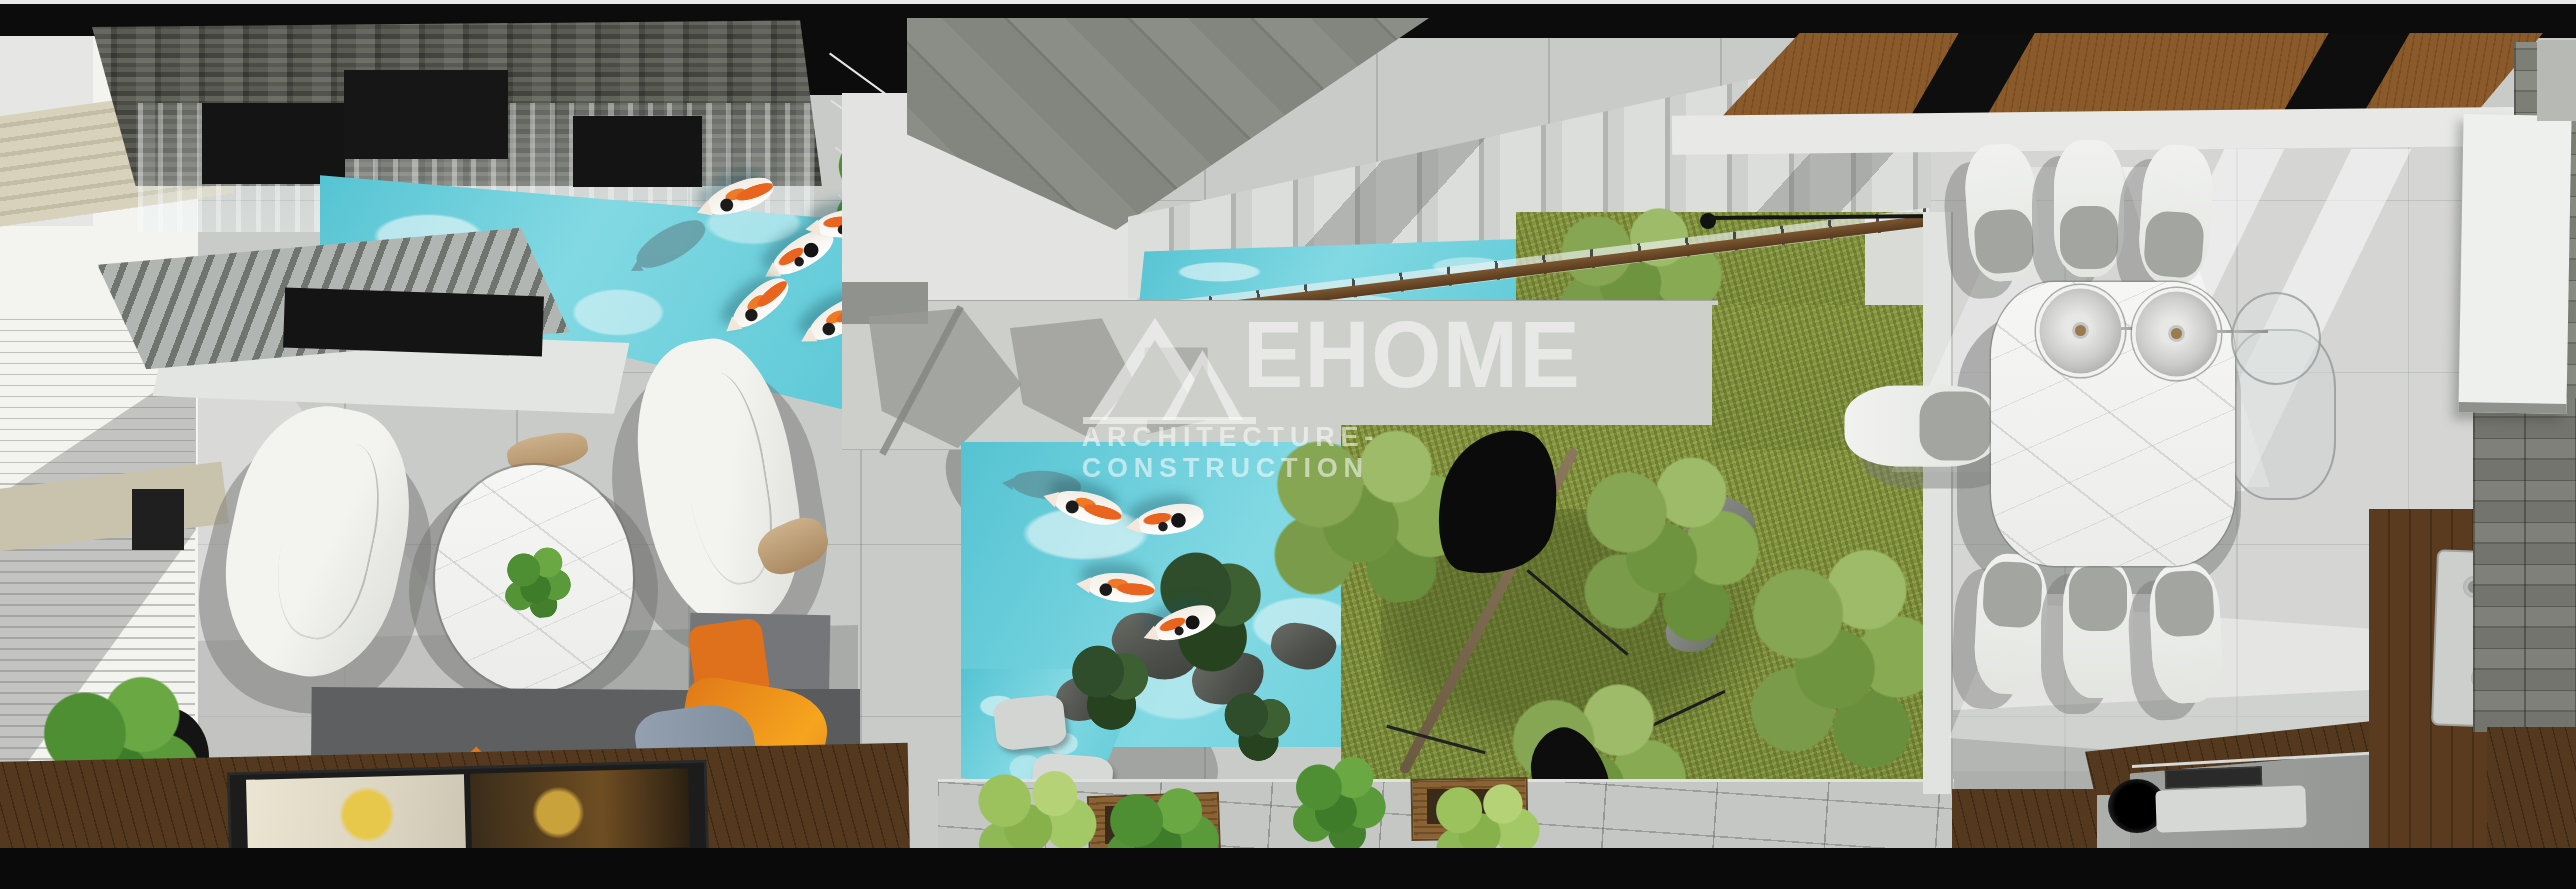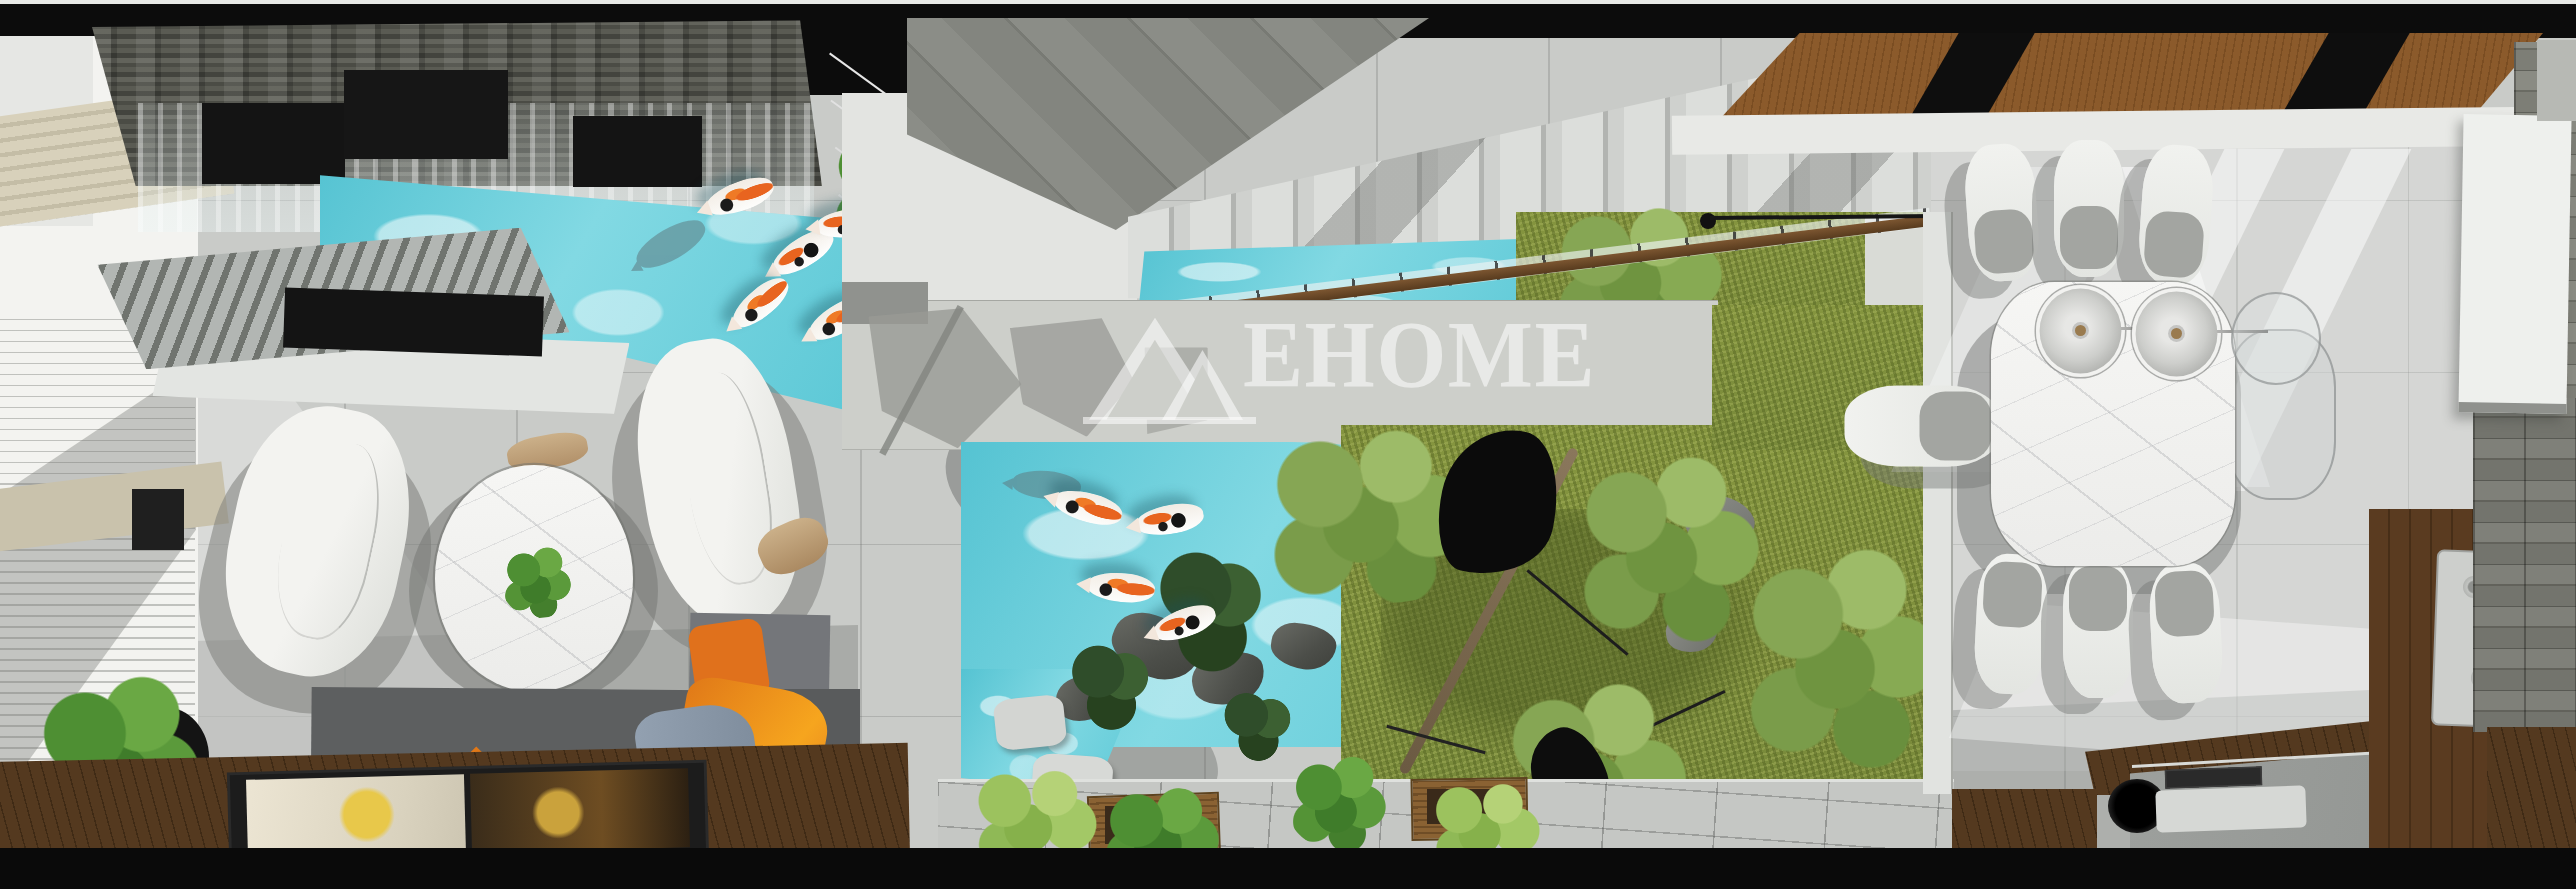--- a/index.html
+++ b/index.html
@@ -1,16 +1,16 @@
 <!DOCTYPE html>
 <html style="font-size:11.6px"><head>
 <meta charset="utf-8">
 <style>
   html,body{margin:0;padding:0;background:#000;}
-  #canvas{position:relative;width:2576px;height:889px;overflow:hidden;background:#c9cbc8;font-family:Liberation Serif, serif;}
+  #canvas{position:relative;width:2576px;height:889px;overflow:hidden;background:#c9cbc8;font-family:Liberation Sans, sans-serif;}
   .abs{position:absolute;}
   
   .tilegrid{background-image:
     repeating-linear-gradient(90deg, rgba(75,77,75,.20) 0 1.5px, transparent 1.5px 172px),
     repeating-linear-gradient(0deg, rgba(75,77,75,.20) 0 1.5px, transparent 1.5px 172px);}
   .water{background:
     radial-gradient(ellipse at 20% 30%, rgba(255,255,255,.55) 0 8%, transparent 9%),
     radial-gradient(ellipse at 55% 60%, rgba(255,255,255,.45) 0 10%, transparent 11%),
     radial-gradient(ellipse at 80% 25%, rgba(255,255,255,.4) 0 7%, transparent 8%),
     radial-gradient(ellipse at 35% 80%, rgba(255,255,255,.35) 0 9%, transparent 10%),
@@ -281,16 +281,17 @@
 
   <div class="abs" style="left:1089px;top:309px;width:436px;height:142px;">
     <div class="abs tri" style="left:0;top:8.7px;width:132px;height:102px;background:rgba(255,255,255,.55);">
       <div class="abs tri" style="left:17.4px;top:22px;width:97px;height:80px;background:#cdcfca;"></div>
     </div>
     <div class="abs tri" style="left:73px;top:41px;width:81px;height:70px;background:rgba(255,255,255,.55);">
       <div class="abs tri" style="left:13px;top:14.5px;width:55px;height:55px;background:#cdcfca;"></div>
     </div>
     <div class="abs" style="left:-5.8px;top:108px;width:173px;height:6.5px;background:rgba(255,255,255,.55);"></div>
     <div class="abs wmtext" style="left:154px;top:-8.7px;font-size:95px;letter-spacing:1.5px;transform:scaleX(.95);transform-origin:left;">EHOME</div>
+    <div class="abs wmtext" style="left:-7.3px;top:113px;width:451px;font-size:27px;letter-spacing:5.8px;">ARCHITECTURE-CONSTRUCTION</div>
   </div>
 
 </div>
 
 
 </body></html>

